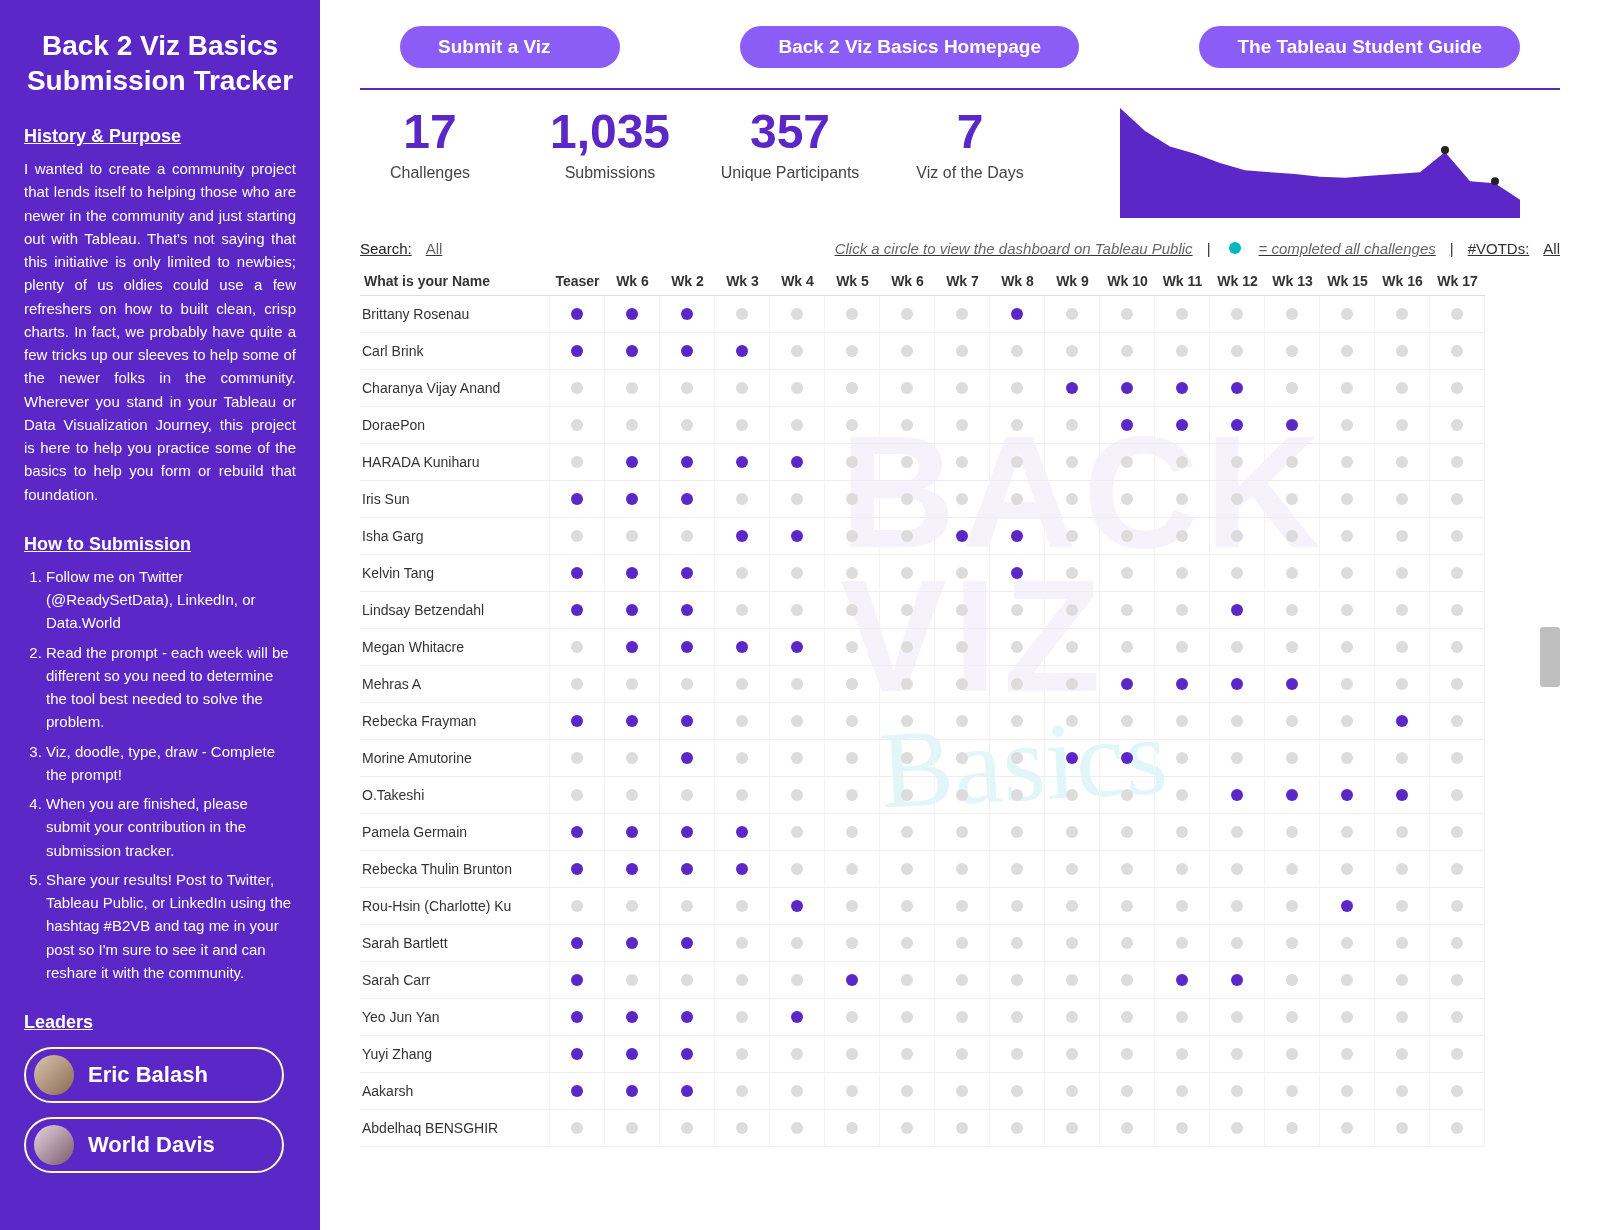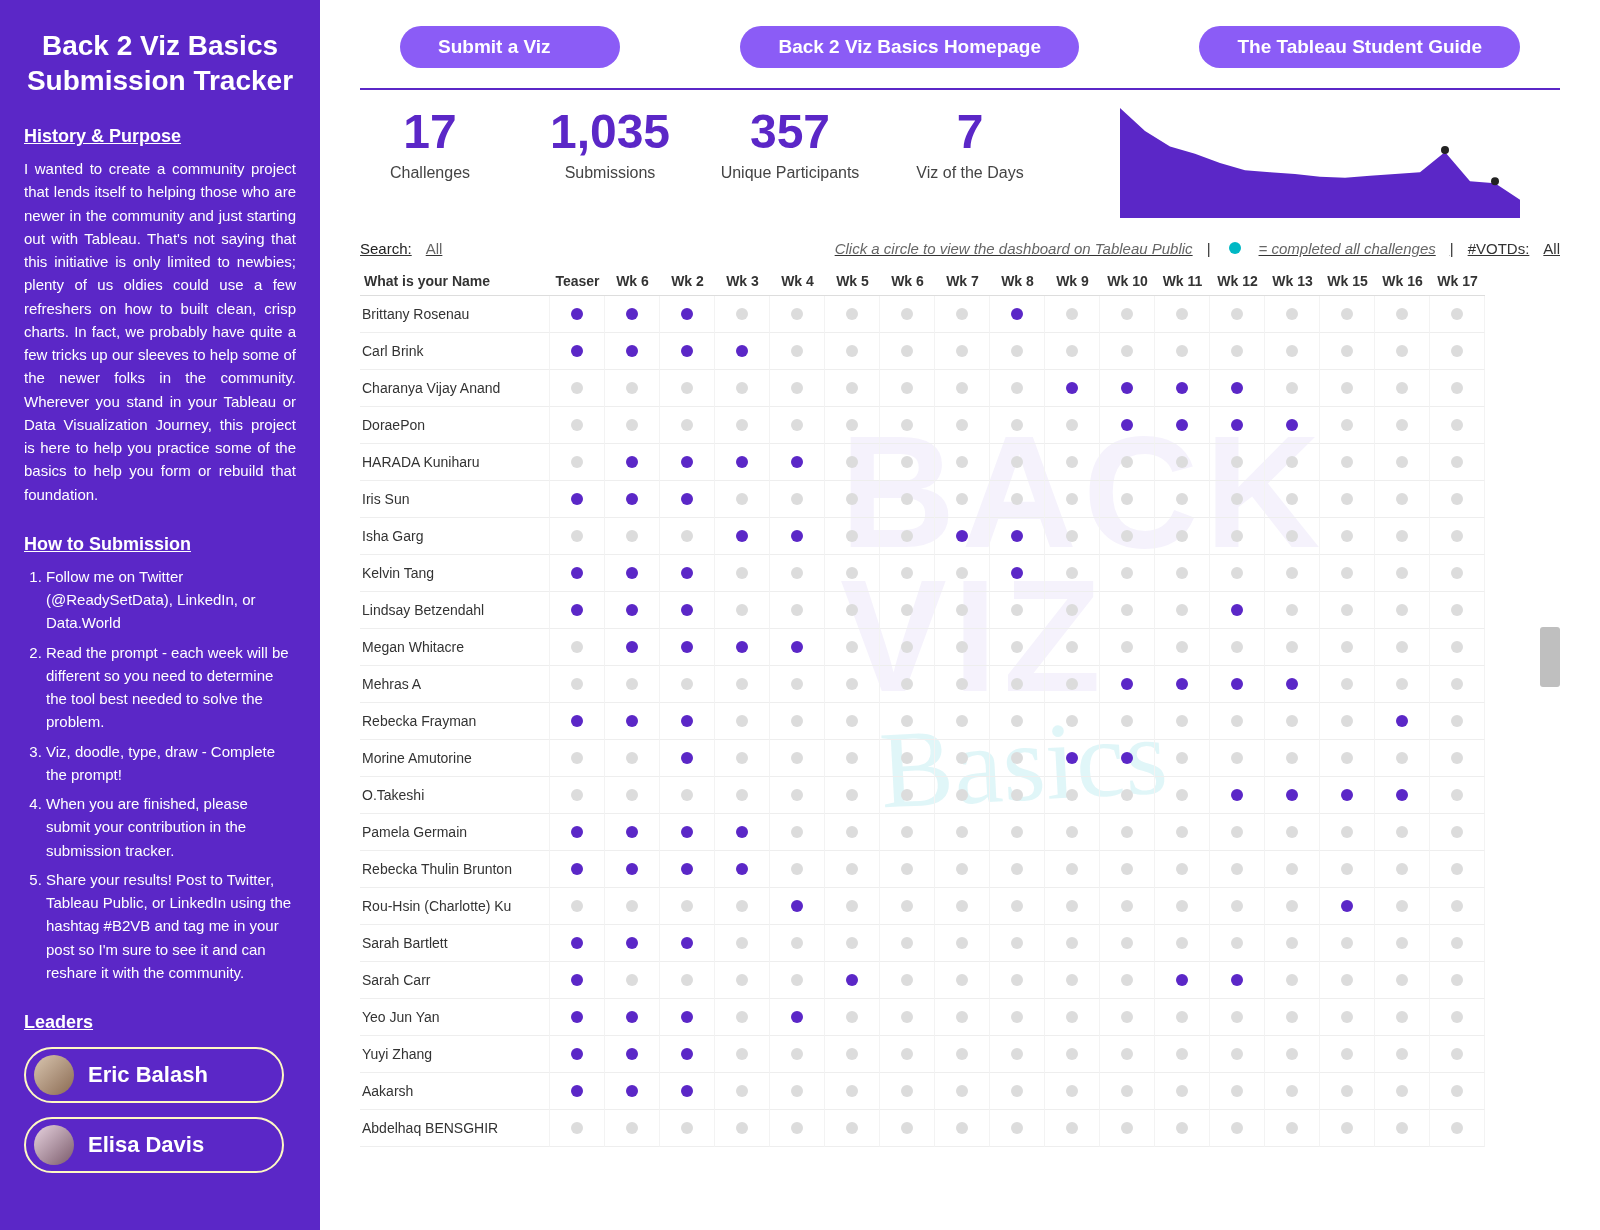--- a/index.html
+++ b/index.html
@@ -219,21 +219,21 @@
   </ol>
 
   <h2 class="section-heading">Leaders</h2>
   <div class="leaders-wrap">
     <div class="leader-pill">
       <div class="avatar"></div>
       <span class="leader-name">Eric Balash</span>
     </div>
     <div class="leader-pill">
       <div class="avatar avatar2"></div>
-      <span class="leader-name">Elisa Davis</span>
+      <span class="leader-name">World Davis</span>
     </div>
   </div>
 </aside>
 
 <main class="main">
 
   <div class="watermark">BACK<br>VIZ</div>
   <div class="watermark2">Basics</div>
 
   <div class="topbuttons">

